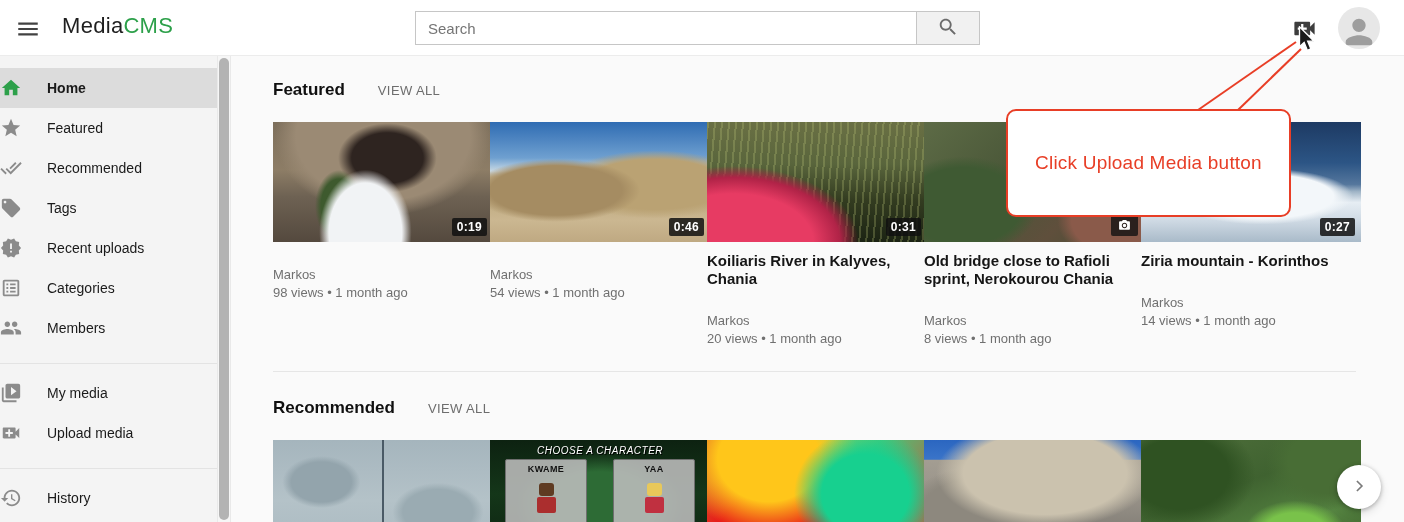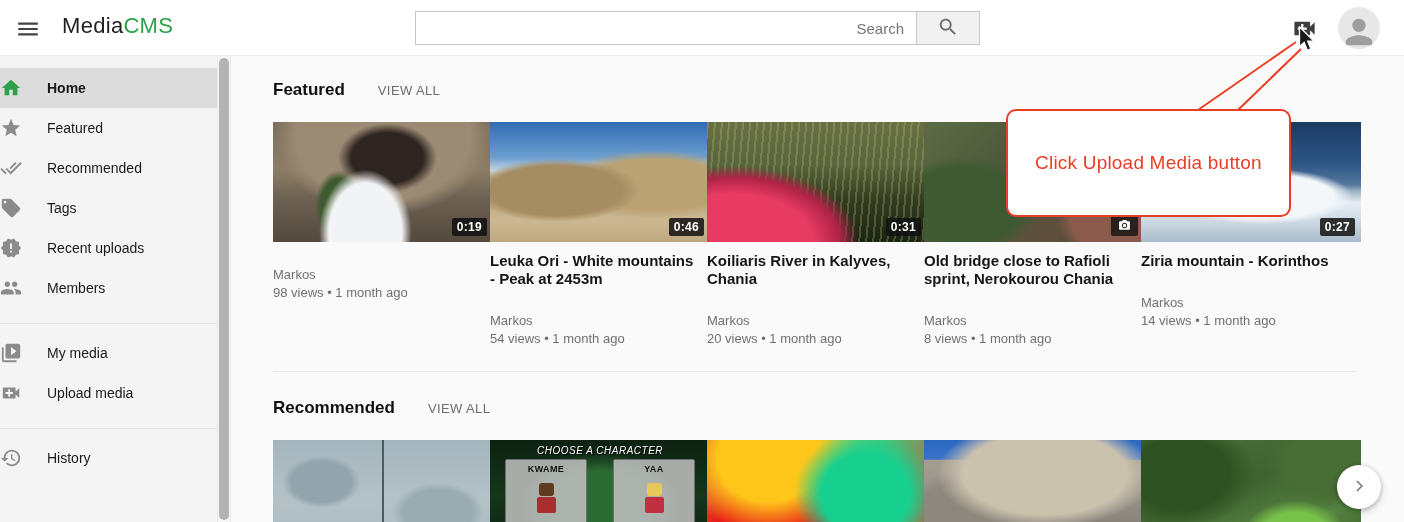--- a/index.html
+++ b/index.html
@@ -13,21 +13,21 @@
   *{margin:0;padding:0;box-sizing:border-box;}
   html,body{width:1404px;height:522px;overflow:hidden;}
   body{position:relative;font-family:"Liberation Sans",sans-serif;background:var(--content-bg);}
 
   
   .header{position:absolute;left:0;top:0;width:1404px;height:56px;background:#fff;border-bottom:1px solid #ececec;z-index:30;}
   .hamburger{position:absolute;left:15px;top:16px;width:26px;height:26px;background:none;border:none;color:#424242;cursor:pointer;}
   .logo{position:absolute;left:62px;top:13px;font-size:22px;font-weight:500;letter-spacing:.3px;color:#1f1f1f;cursor:pointer;}
   .logo .cms{color:var(--green);}
   .searchbar{position:absolute;left:415px;top:11px;display:flex;}
-  .search-input{width:502px;height:34px;border:1px solid #c6c6c6;background:#fff;padding:0 12px;font-size:15px;color:#333;outline:none;font-family:inherit;text-align:right;}
+  .search-input{width:502px;height:34px;border:1px solid #c6c6c6;background:#fff;padding:0 12px;font-size:15px;color:#333;outline:none;font-family:inherit;}
   .search-input::placeholder{color:#757575;}
   .search-btn{width:63px;height:34px;border:1px solid #c6c6c6;border-left:none;background:#f1f1f1;color:#6b6b6b;display:flex;align-items:center;justify-content:center;cursor:pointer;}
   .upload-btn{position:absolute;left:1291px;top:15px;width:27px;height:27px;background:none;border:none;color:#3d3d3d;cursor:pointer;}
   .avatar{position:absolute;left:1338px;top:7px;width:42px;height:42px;border-radius:50%;background:#e7e7e7;overflow:hidden;color:#9e9e9e;cursor:pointer;display:flex;justify-content:center;}
   .avatar svg{width:40px;height:40px;margin-top:5px;}
 
   .cursor{position:absolute;left:1297px;top:26px;width:20px;height:27px;z-index:60;pointer-events:none;}
 
   
   .sidebar{position:absolute;left:0;top:56px;width:217px;bottom:0;background:var(--side-bg);padding-top:12px;z-index:10;}
@@ -187,20 +187,26 @@
       <span class="label">Tags</span>
     </div>
     <div class="side-item">
       <svg viewBox="0 0 24 24" width="22" height="22">
         <path d="M23 12l-2.44-2.78.34-3.68-3.61-.82-1.89-3.18L12 3 8.6 1.54 6.71 4.72l-3.61.81.34 3.68L1 12l2.44 2.78-.34 3.69 3.61.82 1.89 3.18L12 21l3.4 1.46 1.89-3.18 3.61-.82-.34-3.68L23 12zm-10 5h-2v-2h2v2zm0-4h-2V7h2v6z" fill="currentColor"></path>
       </svg>
       <span class="label">Recent uploads</span>
     </div>
     <div class="side-item">
       <svg viewBox="0 0 24 24" width="22" height="22">
+        <path d="M19 5v14H5V5h14m0-2H5c-1.1 0-2 .9-2 2v14c0 1.1.9 2 2 2h14c1.1 0 2-.9 2-2V5c0-1.1-.9-2-2-2zm-8 4h6v2h-6V7zm0 4h6v2h-6v-2zm0 4h6v2h-6v-2zM7 7h2v2H7V7zm0 4h2v2H7v-2zm0 4h2v2H7v-2z" fill="currentColor"></path>
+      </svg>
+      <span class="label">Categories</span>
+    </div>
+    <div class="side-item">
+      <svg viewBox="0 0 24 24" width="22" height="22">
         <path d="M16 11c1.66 0 2.99-1.34 2.99-3S17.66 5 16 5c-1.66 0-3 1.34-3 3s1.34 3 3 3zm-8 0c1.66 0 2.99-1.34 2.99-3S9.66 5 8 5C6.34 5 5 6.34 5 8s1.34 3 3 3zm0 2c-2.33 0-7 1.17-7 3.5V19h14v-2.5c0-2.33-4.67-3.5-7-3.5zm8 0c-.29 0-.62.02-.97.05 1.16.84 1.97 1.97 1.97 3.45V19h6v-2.5c0-2.33-4.67-3.5-7-3.5z" fill="currentColor"></path>
       </svg>
       <span class="label">Members</span>
     </div>
     <div class="side-divider"></div>
     <div class="side-item">
       <svg viewBox="0 0 24 24" width="22" height="22">
         <path d="M4 6H2v14c0 1.1.9 2 2 2h14v-2H4V6zm16-4H8c-1.1 0-2 .9-2 2v12c0 1.1.9 2 2 2h12c1.1 0 2-.9 2-2V4c0-1.1-.9-2-2-2zm-8 12.5v-9l6 4.5-6 4.5z" fill="currentColor"></path>
       </svg>
       <span class="label">My media</span>
@@ -233,21 +239,20 @@
         <div class="thumb thumb--waterfall-bridge">
           <span class="duration">0:19</span>
         </div>
         <div class="card-author">Markos</div>
         <div class="card-meta">98 views • 1 month ago</div>
       </article>
       <article class="card">
         <div class="thumb thumb--white-mountains">
           <span class="duration">0:46</span>
         </div>
-        <div class="card-title">Leuka Ori - White mountains - Peak at 2453m</div>
         <div class="card-author">Markos</div>
         <div class="card-meta">54 views • 1 month ago</div>
       </article>
       <article class="card">
         <div class="thumb thumb--kayak-river">
           <span class="duration">0:31</span>
         </div>
         <div class="card-title">Koiliaris River in Kalyves, Chania</div>
         <div class="card-author">Markos</div>
         <div class="card-meta">20 views • 1 month ago</div>

